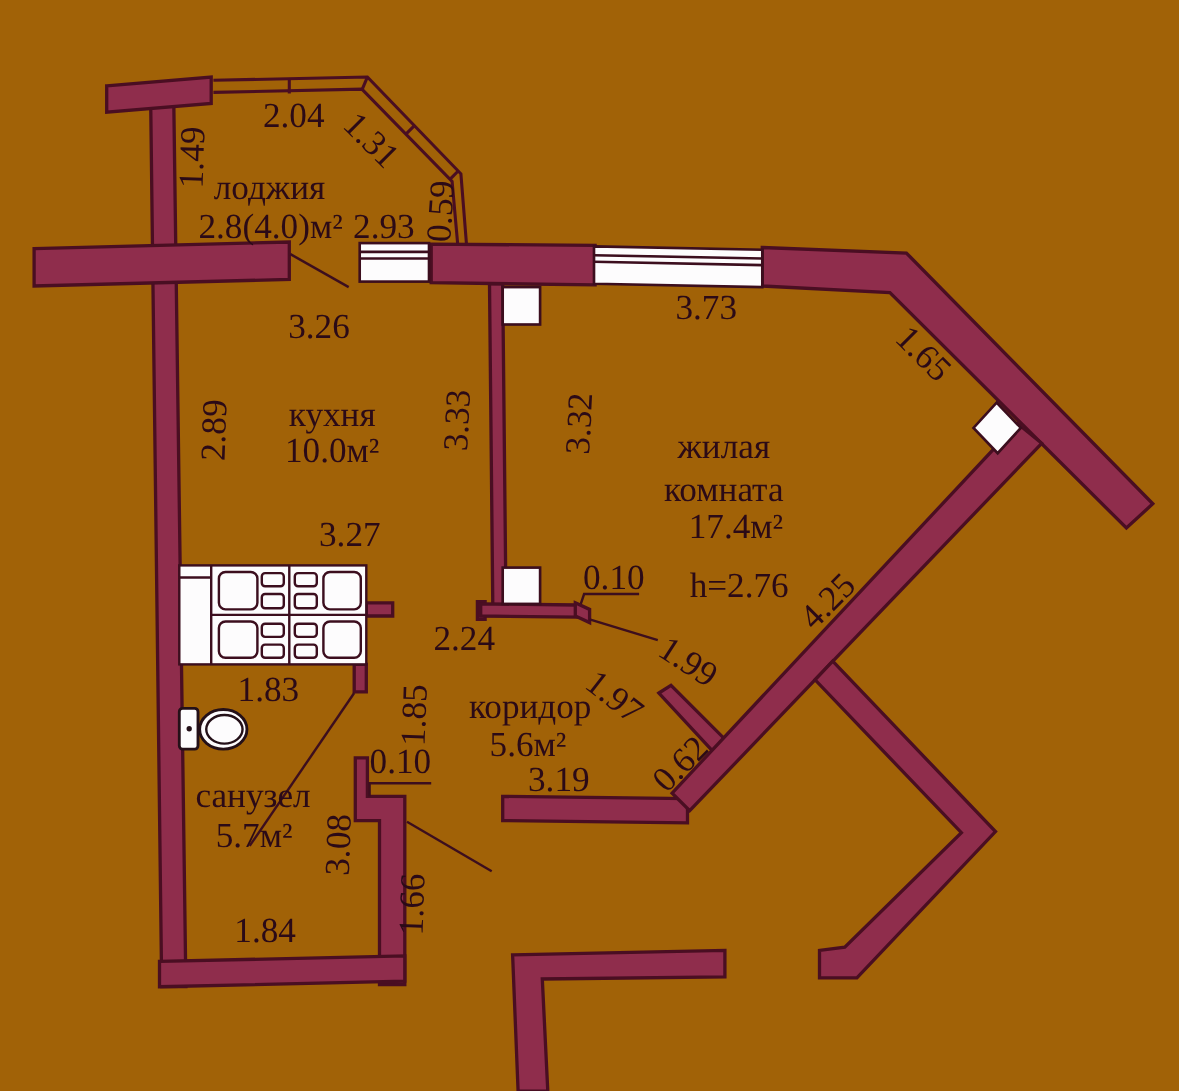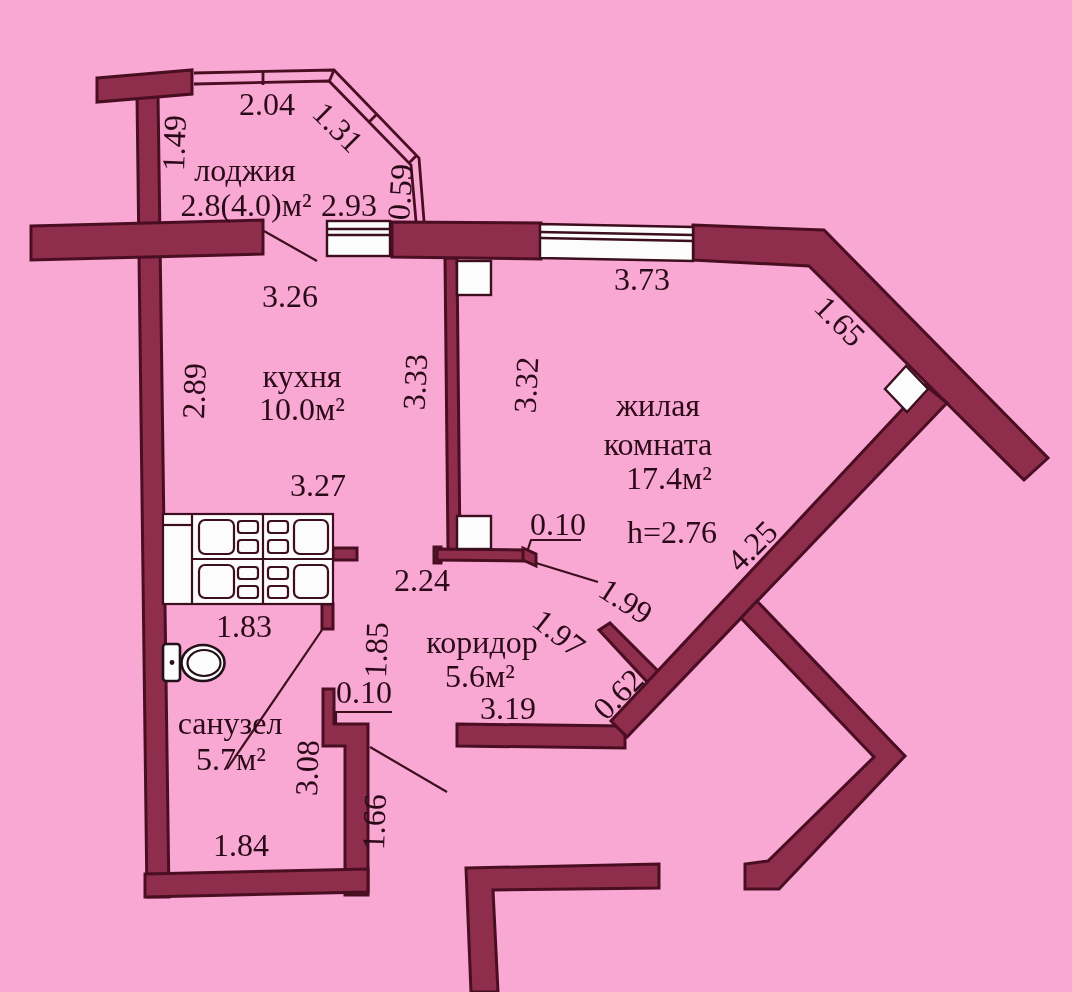--- a/index.html
+++ b/index.html
@@ -1,16 +1,16 @@
 <!DOCTYPE html>
 <html><head>
 <meta charset="utf-8">
 <style>
   html,body{margin:0;padding:0;background:#ffffff;}
-  .wrap{width:1072px;height:992px;position:relative;overflow:hidden;background:#f9a8d4;}
+  .wrap{width:1072px;height:992px;position:relative;overflow:hidden;background:#a16207;}
   svg{position:absolute;left:0;top:0;}
   text{font-family:"Liberation Serif", serif; fill:#2b0a17;}
 </style>
 </head>
 <body>
 <div class="wrap">
 <svg width="1072" height="992" viewBox="0 0 1072 992">
 <g id="walls" stroke="#4a0e22" stroke-width="3" fill="#8f2d4c">
 
   <polygon points="137,94 158,94 169,897 147,897"></polygon>

